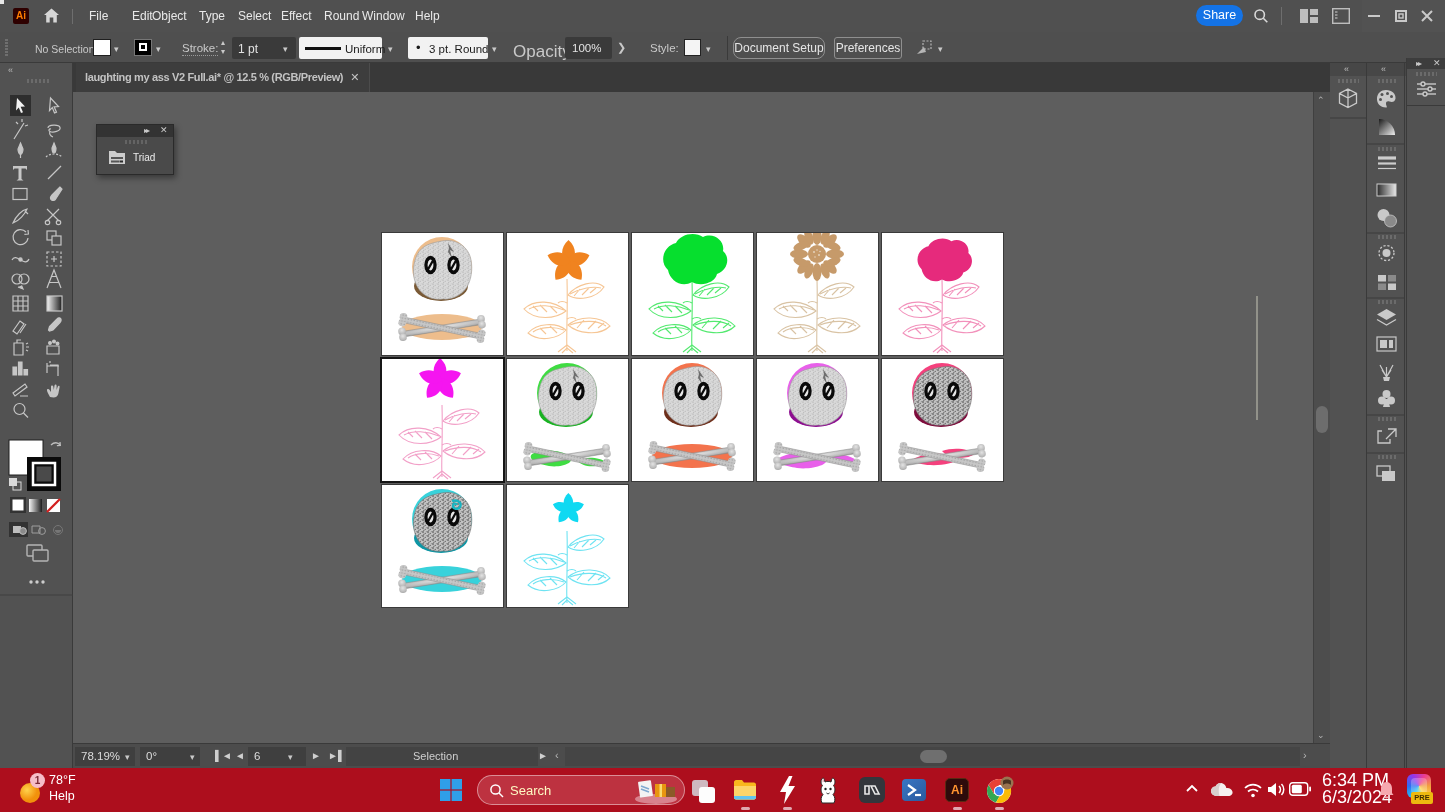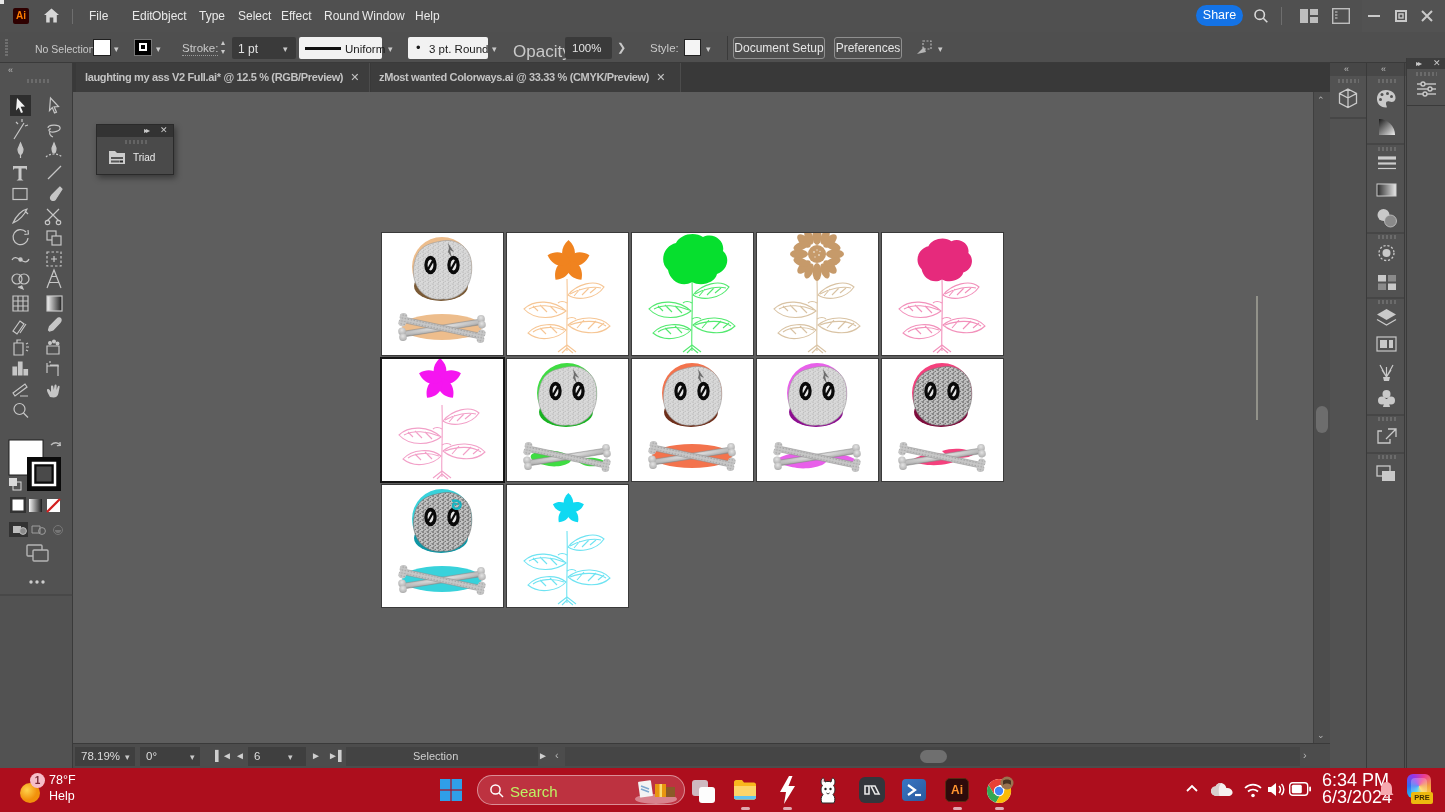--- a/index.html
+++ b/index.html
@@ -82,32 +82,31 @@
   <div class="abs" style="left:429px;top:11px;color:#1a1a1a;font-size:11.5px">3 pt. Round</div>
   <div class="abs chev" style="left:492px;top:12px">▾</div>
   <div class="abs" style="left:513px;top:10px;color:#c9c9c9;font-size:17px;border-bottom:1px dotted #9a9a9a;padding-bottom:1px">Opacity:</div>
   <div class="abs" style="left:565px;top:5px;width:47px;height:22px;background:#3a3a3a;border-radius:2px"></div>
   <div class="abs" style="left:572px;top:10px;color:#e3e3e3;font-size:11.5px">100%</div>
   <div class="abs" style="left:617px;top:9px;color:#c9c9c9;font-size:11px">❯</div>
   <div class="abs" style="left:650px;top:10px;color:#c9c9c9;font-size:11.5px">Style:</div>
   <div class="abs" style="left:684px;top:7px;width:17px;height:17px;background:#f4f4f4;border:1px solid #222"></div>
   <div class="abs chev" style="left:706px;top:12px">▾</div>
   <div class="abs" style="left:727px;top:4px;width:1px;height:24px;background:#3a3a3a"></div>
-  <div class="abs" style="left:733px;top:5px;width:92px;height:22px;border:1px solid #8f8f8f;border-radius:3px;color:#e6e6e6;font-size:12px;text-align:center;line-height:20px">Document Setup</div>
+  <div class="abs" style="left:733px;top:5px;width:92px;height:22px;border:1px solid #8f8f8f;border-radius:8px;color:#e6e6e6;font-size:12px;text-align:center;line-height:20px">Document Setup</div>
   <div class="abs" style="left:834px;top:5px;width:68px;height:22px;border:1px solid #8f8f8f;border-radius:3px;color:#e6e6e6;font-size:12px;text-align:center;line-height:20px">Preferences</div>
   <svg class="abs" style="left:914px;top:8px" width="20" height="17" viewBox="0 0 20 17">
       <rect x="9" y="1" width="8" height="8" fill="none" stroke="#b5b5b5" stroke-width="1.2" stroke-dasharray="2 1.5"></rect>
       <path d="M3 14 L10 7 L12 12 Z" fill="#b5b5b5"></path>
     </svg>
   <div class="abs chev" style="left:938px;top:12px">▾</div>
 </div>
 
 <div class="abs" style="left:0;top:63px;width:1445px;height:29px;background:#393939">
   <div class="abs tab" style="left:76px;top:0;width:294px;height:29px;border-right:1px solid #4c4c4c;color:#c3c3c3;padding-left:9px;background:#3d3d3d">laughting my ass V2 Full.ai* @ 12.5 % (RGB/Preview)<span style="margin-left:7px;font-weight:normal">✕</span></div>
-  <div class="abs tab" style="left:371px;top:0;width:310px;height:29px;border-right:1px solid #4c4c4c;color:#c3c3c3;padding-left:8px;background:#3d3d3d">zMost wanted Colorways.ai @ 33.33 % (CMYK/Preview)<span style="margin-left:7px;font-weight:normal">✕</span></div>
 </div>
 
 <div class="abs" id="canvas" style="left:73px;top:92px;width:1240px;height:651px;background:#5e5e5e">
 </div>
 
 <div class="abs" style="left:1256px;top:296px;width:2px;height:124px;background:#92928a"></div>
 
 <div class="abs" style="left:1313px;top:92px;width:17px;height:651px;background:#4d4d4d;border-left:1px solid #404040">
   <div class="abs" style="left:3px;top:3px;color:#b5b5b5;font-size:9px">⌃</div>
   <div class="abs" style="left:2px;top:314px;width:12px;height:27px;background:#6d6d6d;border-radius:6px"></div>
@@ -635,21 +634,21 @@
         <rect x="0" y="11.6" width="10.4" height="10.4"></rect>
         <rect x="11.6" y="11.6" width="10.4" height="10.4"></rect>
       </g>
     </svg>
 
   <div class="abs" style="left:477px;top:7px;width:208px;height:30px;border-radius:15px;background:#bd3240;border:1px solid rgba(255,255,255,0.45)">
     <svg class="abs" style="left:11px;top:7px" width="16" height="16" viewBox="0 0 16 16">
         <circle cx="6.5" cy="6.5" r="4.6" fill="none" stroke="#fff" stroke-width="1.5"></circle>
         <line x1="10" y1="10" x2="14" y2="14" stroke="#fff" stroke-width="1.5"></line>
       </svg>
-    <div class="abs" style="left:32px;top:7px;color:#bef264;font-size:15px">Search</div>
+    <div class="abs" style="left:32px;top:7px;color:#fef9c3;font-size:13px">Search</div>
     <svg class="abs" style="left:155px;top:2px" width="46" height="26" viewBox="0 0 46 26">
       <ellipse cx="23" cy="21" rx="21" ry="5" fill="#d8828d"></ellipse>
       <rect x="6" y="3" width="13" height="16" rx="1" fill="#f3f3f3" transform="rotate(-8 12 11)"></rect>
       <path d="M8 8 l8 3 M8 11 l8 3" stroke="#7fa8d0" stroke-width="1.6"></path>
       <rect x="22" y="6" width="11" height="13" fill="#e8950f"></rect>
         <rect x="26.5" y="6" width="2.5" height="13" fill="#fadb6e"></rect>
       <rect x="33" y="9" width="9" height="10" fill="#8a5a28"></rect>
     </svg>
   </div>
 

